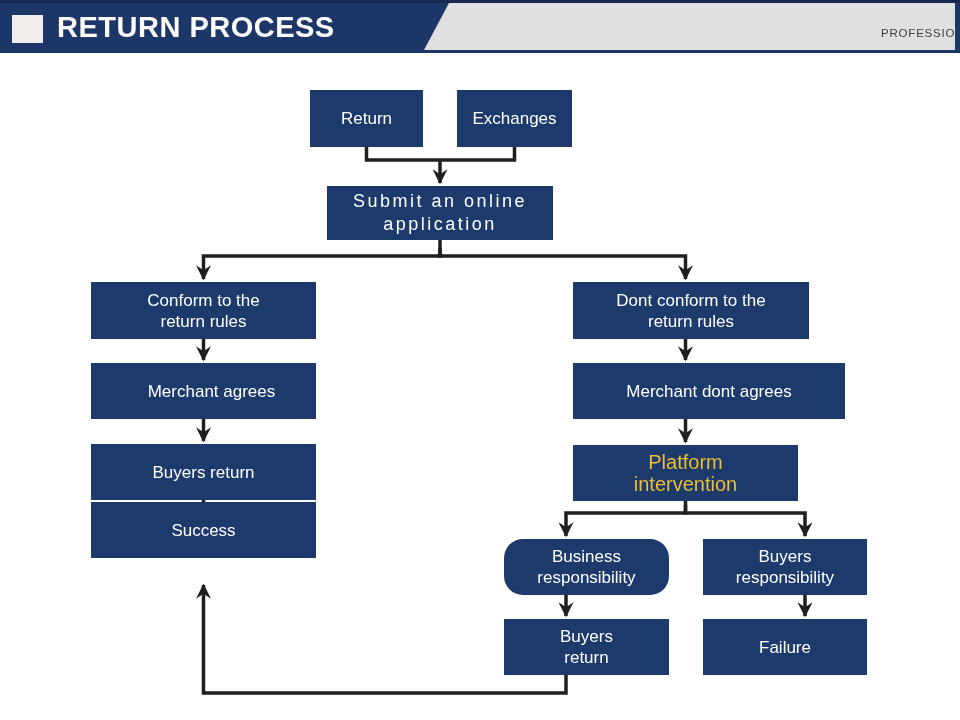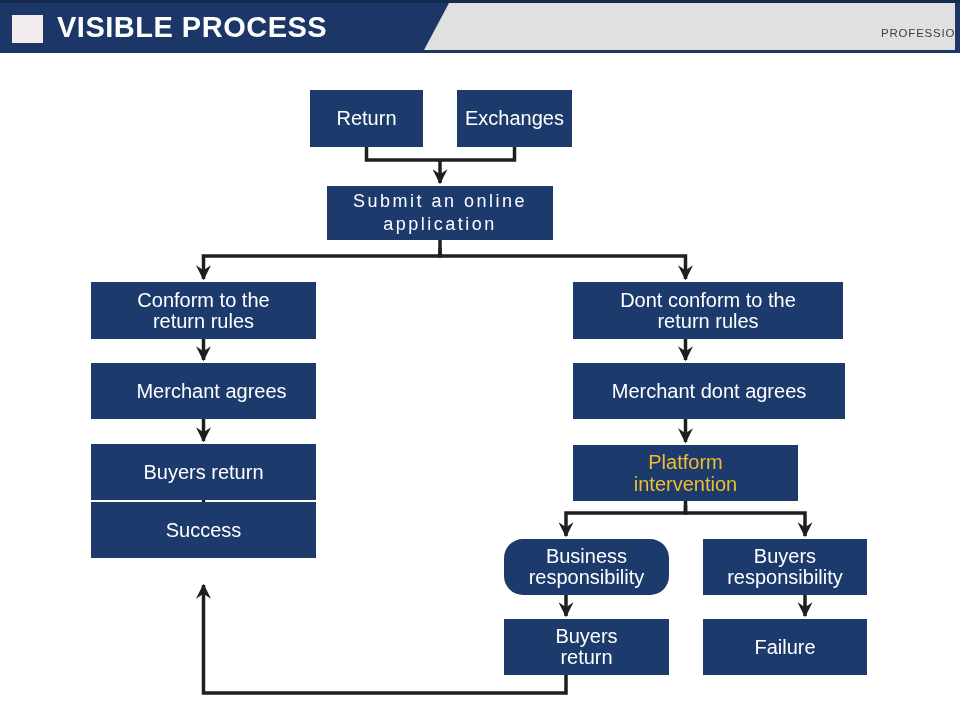--- a/index.html
+++ b/index.html
@@ -59,21 +59,21 @@
     pointer-events: none;
   }
   .node {
     position: absolute;
     background: #1d3a6c;
     color: #ffffff;
     display: flex;
     align-items: center;
     justify-content: center;
     text-align: center;
-    font-size: 20px;
+    font-size: 17px;
     line-height: 21px;
     white-space: pre-line;
     box-sizing: border-box;
     padding: 2px 4px;
   }
   .node.spaced {
     font-size: 18px;
     line-height: 23px;
     letter-spacing: 2.5px;
   }
@@ -86,21 +86,21 @@
 </head>
 <body>
 
 <div class="slide">
 
   <div class="header">
     <div class="header-gray-panel">
       <span class="header-subtitle">PROFESSIONAL OUALITY VISIBLE</span>
     </div>
     <div class="header-accent-square"></div>
-    <span class="slide-title">VISIBLE PROCESS</span>
+    <span class="slide-title">RETURN PROCESS</span>
   </div>
 
   <svg class="connectors" width="960" height="720" viewBox="0 0 960 720">
     <defs>
       <marker id="arrow" viewBox="0 0 12 12" refX="11" refY="6" markerWidth="15" markerHeight="15" markerUnits="userSpaceOnUse" orient="auto">
         <path d="M0,0 L12,6 L0,12 L4,6 Z" fill="#1f1f1f"></path>
       </marker>
     </defs>
     <g fill="none" stroke="#1f1f1f" stroke-width="3.5">
 
@@ -150,21 +150,21 @@
   </div>
 
   <div class="node" style="left:91px;  top:444px; width:225px; height:56px;">
     <span>Buyers return</span>
   </div>
 
   <div class="node" style="left:91px;  top:502px; width:225px; height:56px;">
     <span>Success</span>
   </div>
 
-  <div class="node" style="left:573px; top:282px; width:270px; height:57px;">
+  <div class="node" style="left:573px; top:282px; width:236px; height:57px;">
     <span>Dont conform to the
 return rules</span>
   </div>
 
   <div class="node" style="left:573px; top:363px; width:272px; height:56px;">
     <span>Merchant dont agrees</span>
   </div>
 
   <div class="node gold" style="left:573px; top:445px; width:225px; height:56px;">
     <span>Platform

